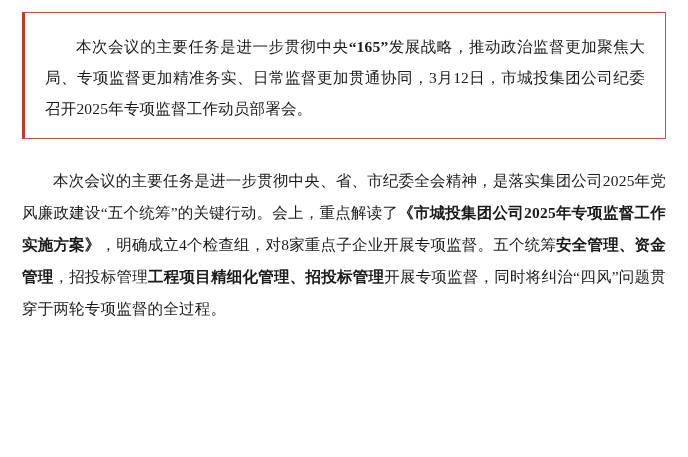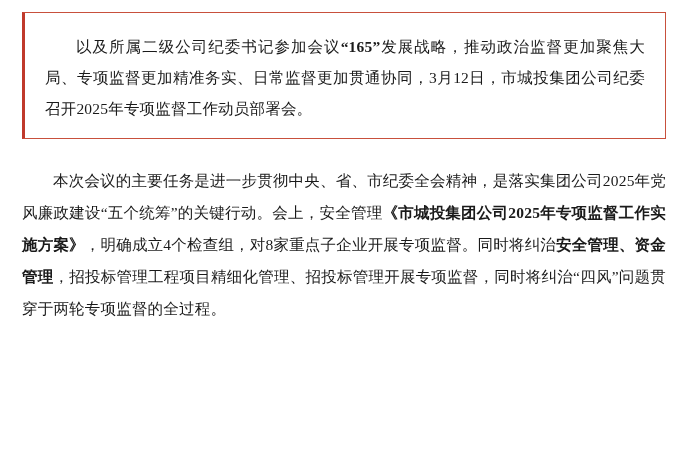--- a/index.html
+++ b/index.html
@@ -48,20 +48,20 @@
     font-size: 15.5px;
     line-height: 32px;
   }
 </style>
 </head>
 <body>
 
 <div class="page">
 
   <div class="callout" style="border-left-color: rgb(192, 57, 43);">
-    <p class="para"><span>以及所属二级公司纪委书记参加会议</span><span style="font-weight: bold;">“165”</span><span>发展战略，推动政治监督更加聚焦大局、专项监督更加精准务实、日常监督更加贯通协同，3月12日，市城投集团公司纪委召开2025年专项监督工作动员部署会。</span></p>
+    <p class="para"><span>本次会议的主要任务是进一步贯彻中央</span><span style="font-weight: bold;">“165”</span><span>发展战略，推动政治监督更加聚焦大局、专项监督更加精准务实、日常监督更加贯通协同，3月12日，市城投集团公司纪委召开2025年专项监督工作动员部署会。</span></p>
   </div>
 
   <div class="body-section">
-    <p class="para"><span>本次会议的主要任务是进一步贯彻中央、省、市纪委全会精神，是落实集团公司2025年党风廉政建设“五个统筹”的关键行动。会上，安全管理</span><span style="font-weight: bold;">《市城投集团公司2025年专项监督工作实施方案》</span><span>，明确成立4个检查组，对8家重点子企业开展专项监督。同时将纠治</span><span style="font-weight: bold;">安全管理、资金管理</span><span>，招投标管理</span><span style="font-weight: normal;">工程项目精细化管理、招投标管理</span><span>开展专项监督，同时将纠治“四风”问题贯穿于两轮专项监督的全过程。</span></p>
+    <p class="para"><span>本次会议的主要任务是进一步贯彻中央、省、市纪委全会精神，是落实集团公司2025年党风廉政建设“五个统筹”的关键行动。会上，重点解读了</span><span style="font-weight: bold;">《市城投集团公司2025年专项监督工作实施方案》</span><span>，明确成立4个检查组，对8家重点子企业开展专项监督。五个统筹</span><span style="font-weight: bold;">安全管理、资金管理</span><span>，招投标管理</span><span style="font-weight: bold;">工程项目精细化管理、招投标管理</span><span>开展专项监督，同时将纠治“四风”问题贯穿于两轮专项监督的全过程。</span></p>
   </div>
 
 </div>
 
 </body></html>

